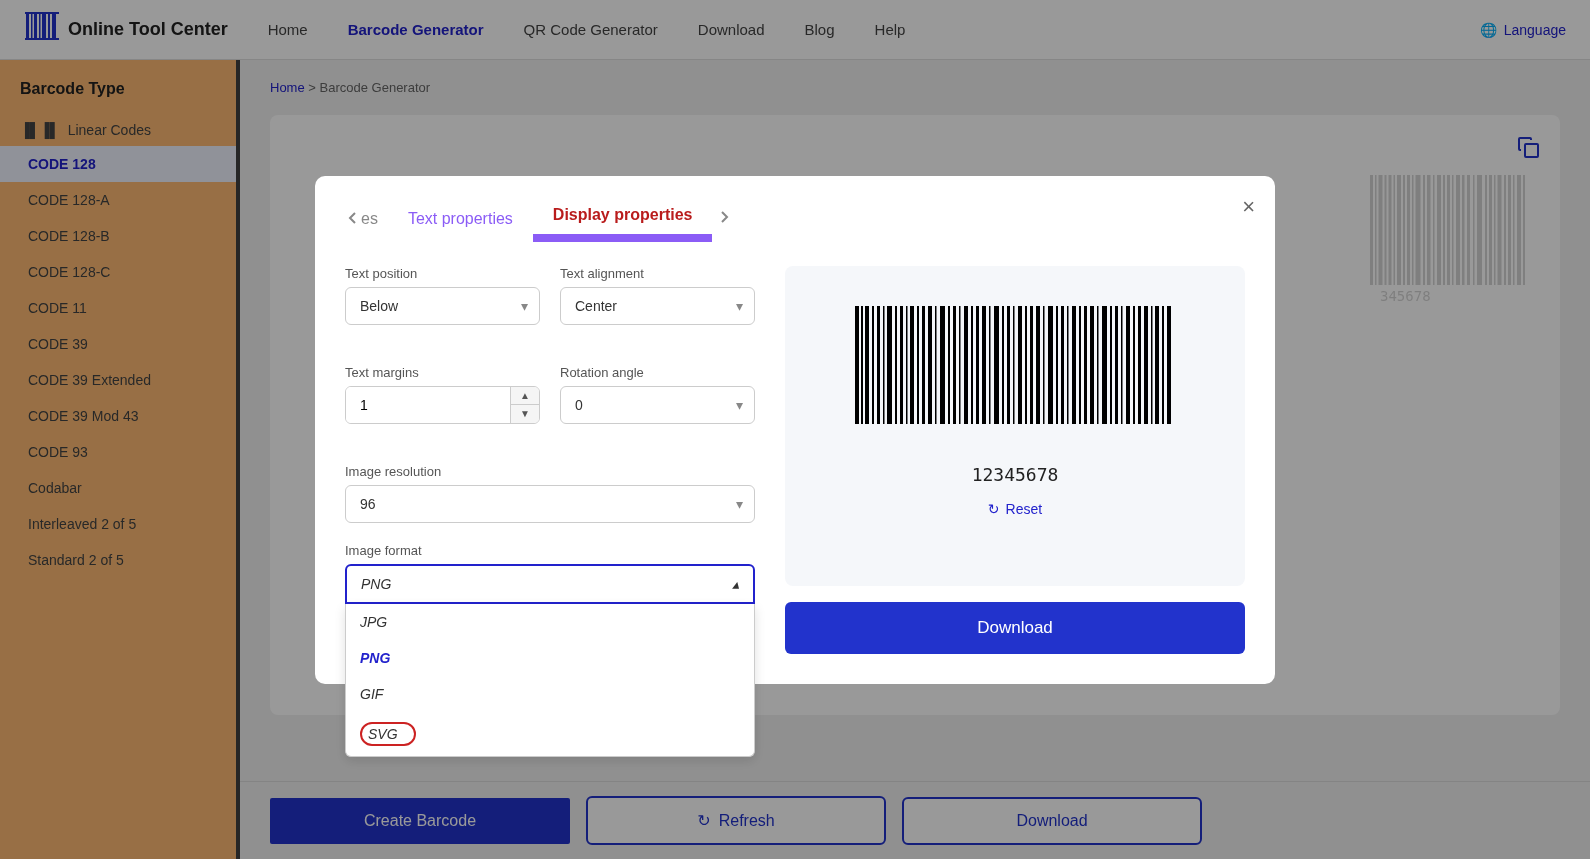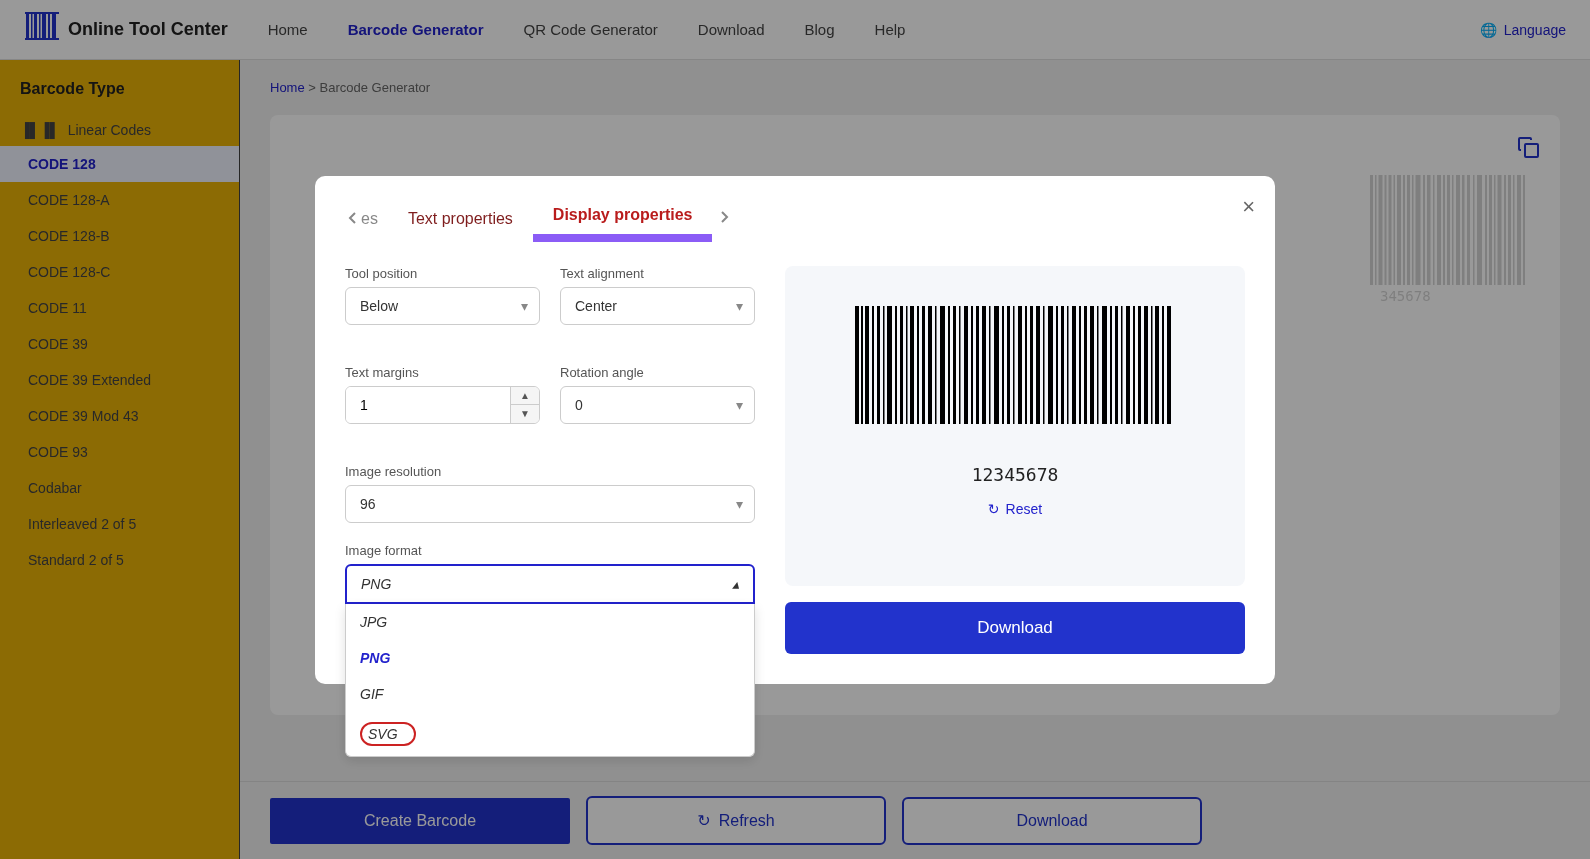--- a/index.html
+++ b/index.html
@@ -55,23 +55,23 @@
 
     
     .page-layout {
       display: flex;
       min-height: calc(100vh - 60px);
     }
 
     
     .sidebar {
       width: 240px;
-      background: #eab308;
+      background: #fdba74;
       padding: 20px 0;
-      border-right: 1px solid #404040;
+      border-right: 4px solid #404040;
       min-height: 100%;
     }
     .sidebar-title {
       font-size: 16px;
       font-weight: bold;
       padding: 0 20px 16px;
       color: #222;
     }
     .sidebar-section {
       display: flex;
@@ -197,21 +197,21 @@
     }
     .modal-header {
       display: flex;
       align-items: center;
       padding: 20px 30px 0;
       gap: 0;
       border-bottom: none;
     }
     .modal-tab {
       font-size: 16px;
-      color: #7f1d1d;
+      color: #8b5cf6;
       cursor: pointer;
       padding: 10px 20px;
       text-decoration: none;
     }
     .modal-tab.active {
       color: #b91c1c;
       font-weight: bold;
       border-bottom: 8px solid #8b5cf6;
     }
     .modal-prev {
@@ -570,21 +570,21 @@
       </span>
       <button class="modal-close">×</button>
     </div>
 
     <div class="modal-body">
 
       <div class="modal-left">
 
         <div class="form-row">
           <div class="form-group" style="flex:1">
-            <label>Tool position</label>
+            <label>Text position</label>
             <div class="select-wrapper">
               <div class="form-select">
                 <span>Below</span>
                 <span class="chevron">▾</span>
               </div>
             </div>
           </div>
           <div class="form-group" style="flex:1">
             <label>Text alignment</label>
             <div class="select-wrapper">

